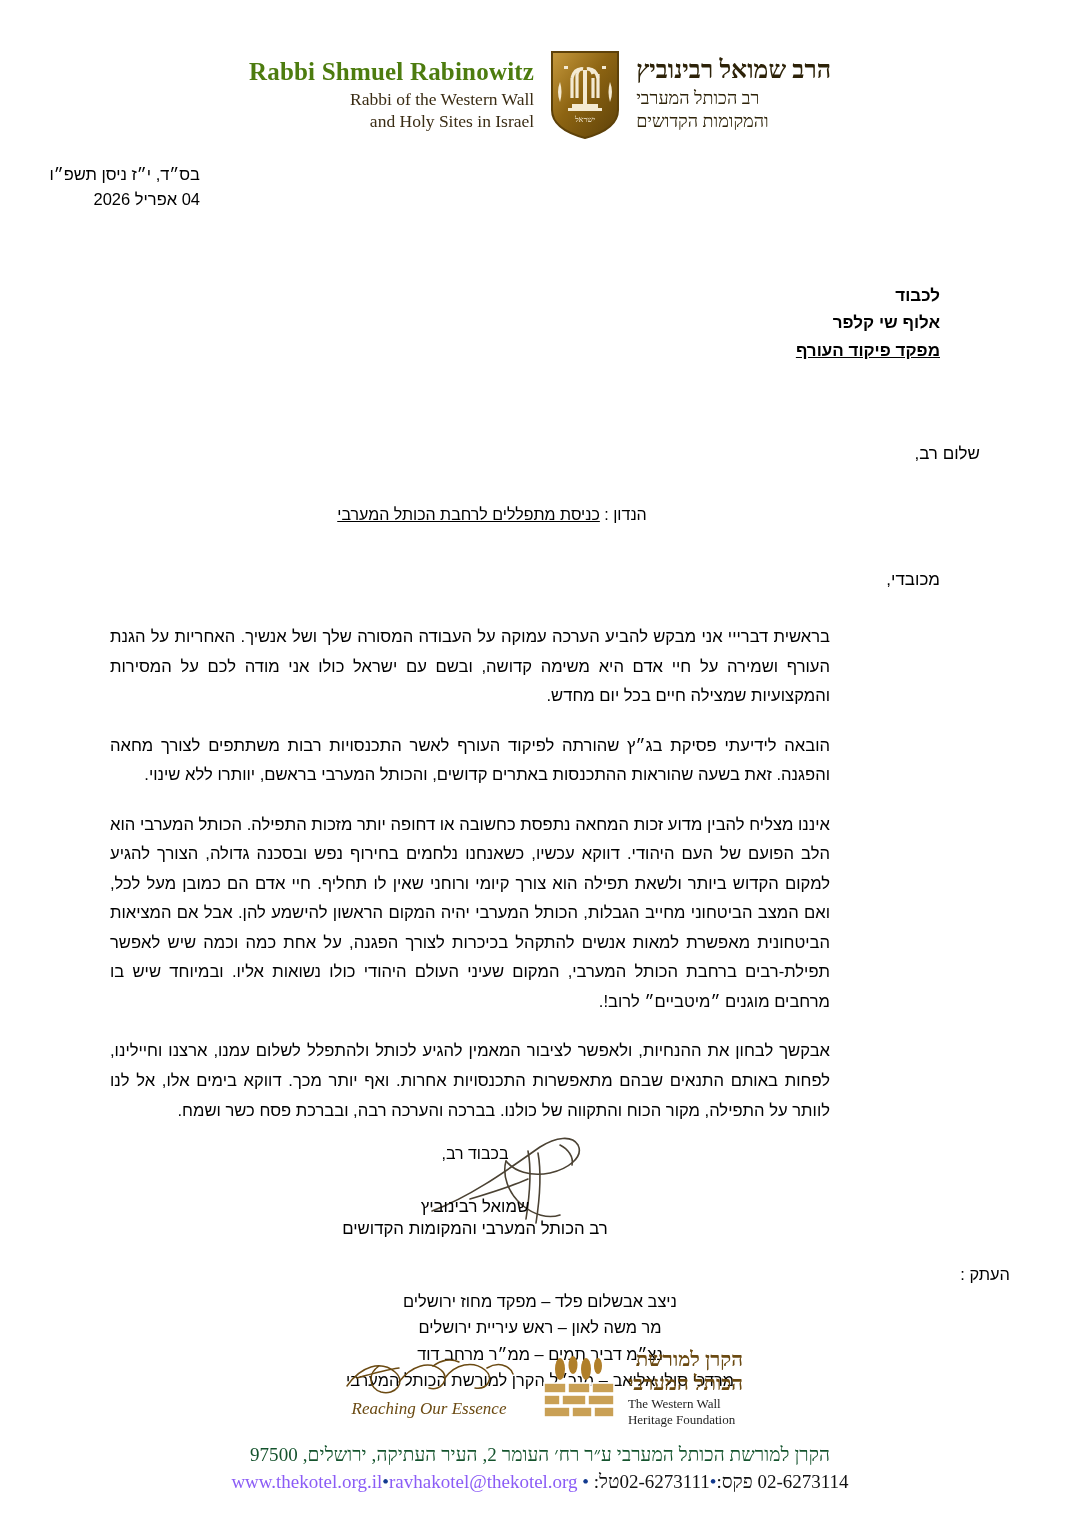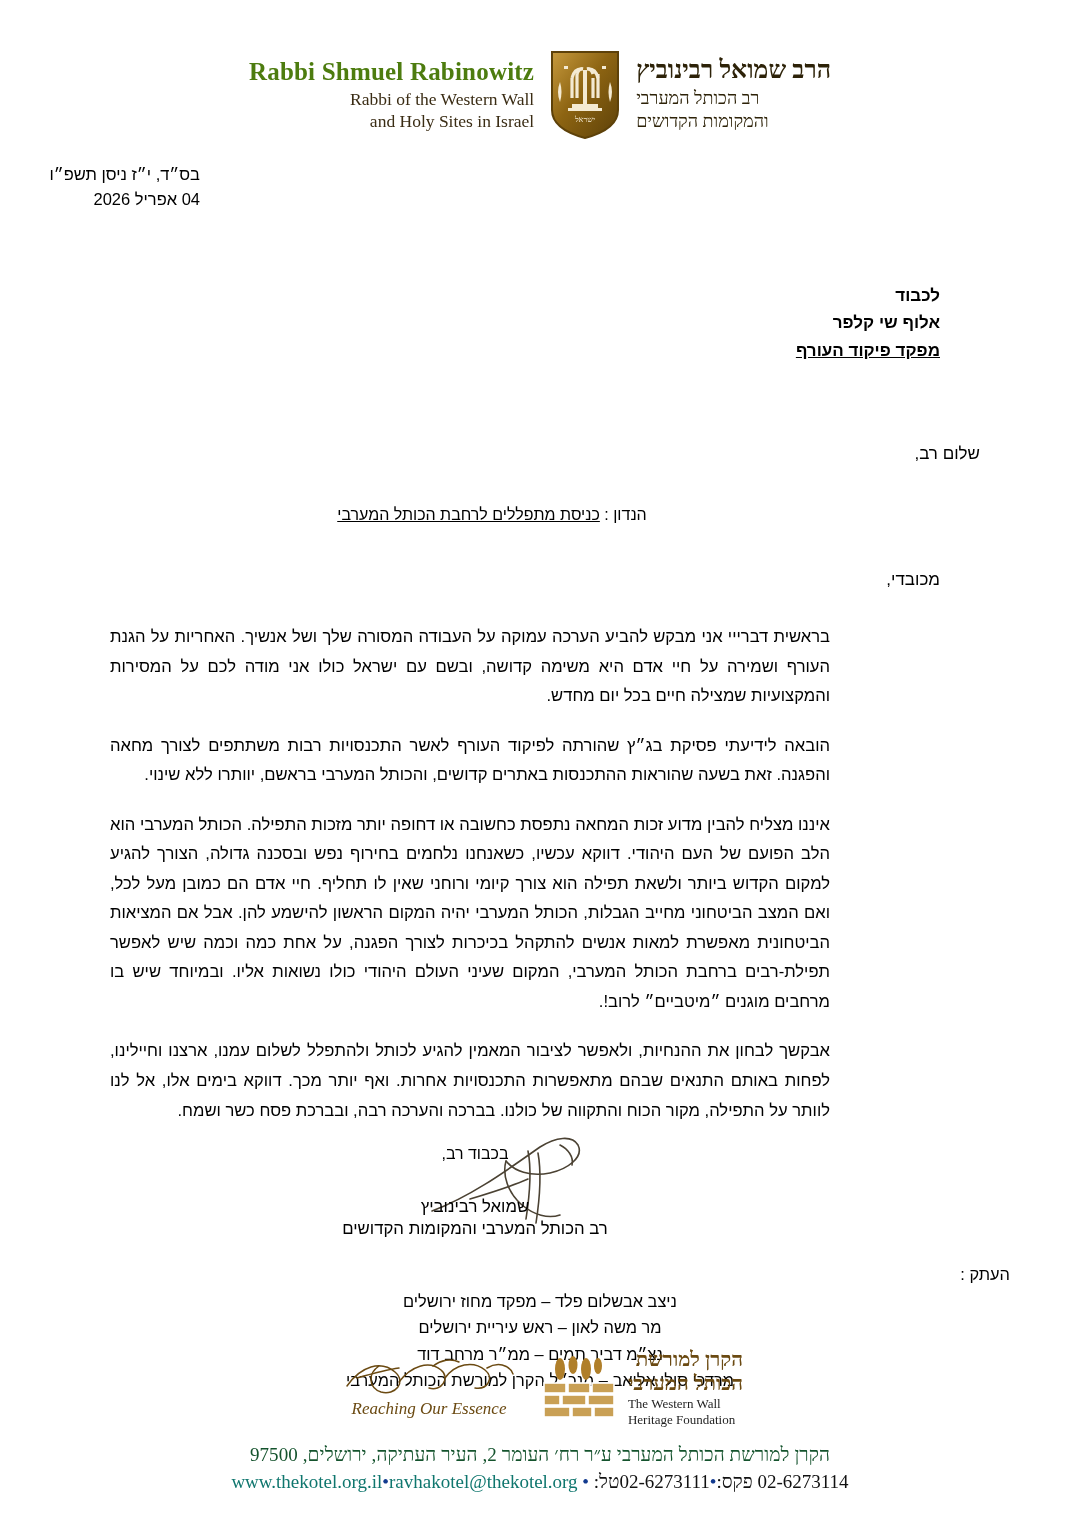--- a/index.html
+++ b/index.html
@@ -249,21 +249,21 @@
   }
   .footer-contact {
     direction: ltr;
     text-align: center;
     font-family: "Liberation Serif", serif;
     font-size: 19px;
     color: #123a8f;
     margin-top: 5px;
   }
   .footer-contact .tel { color: #111; direction: rtl; unicode-bidi: embed; }
-  .footer-contact .blue { color: #0f766e; }
+  .footer-contact .blue { color: #8b5cf6; }
 </style>
 </head>
 <body>
 
 <div class="page">
 
   <div class="letterhead">
     <div class="lh-en">
       <div class="name">Rabbi Shmuel Rabinowitz</div>
       <div class="sub">Rabbi of the Western Wall</div>

